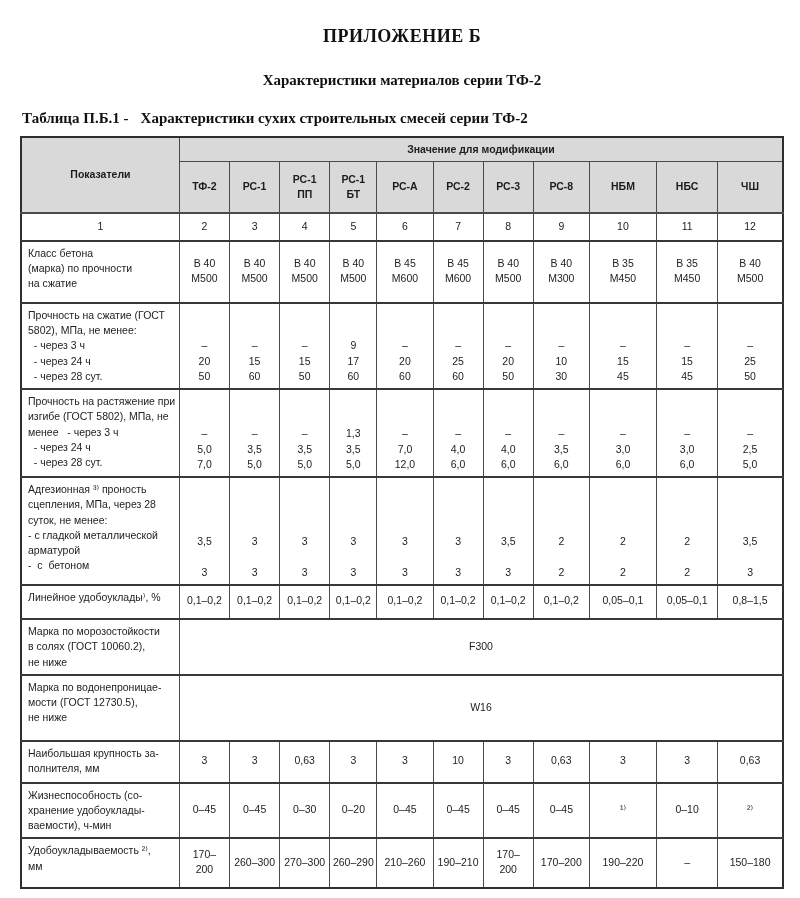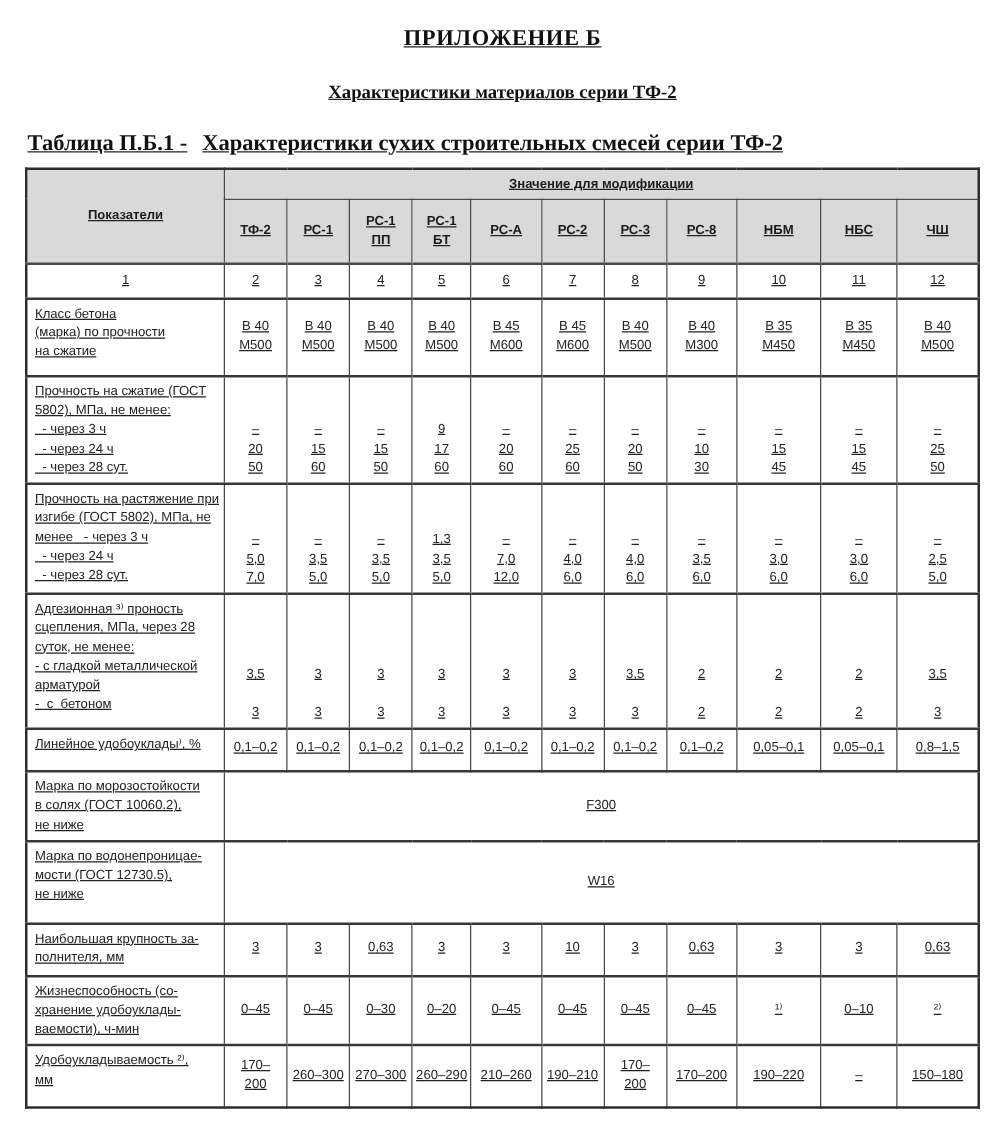--- a/index.html
+++ b/index.html
@@ -1,34 +1,34 @@
 <!DOCTYPE html>
 <html><head>
 <meta charset="utf-8">
 <style>
   html,body{margin:0;padding:0;background:#ffffff;}
   body{
     width:800px;height:898px;overflow:hidden;
     font-family:"Liberation Sans","DejaVu Sans",sans-serif;
     color:#222;
   }
-  .doc{padding:10px 16px 0 20px;text-decoration:underline;}
+  .doc{padding:16px 16px 0 20px;}
   .title{
     font-family:"Liberation Serif","DejaVu Serif",serif;
     font-size:18px;font-weight:bold;text-align:center;
     margin:10px 0 0 0;letter-spacing:.5px;color:#111;
   }
   .subtitle{
     font-family:"Liberation Serif","DejaVu Serif",serif;
     font-size:15px;font-weight:bold;text-align:center;
     margin:25px 0 0 0;color:#111;
   }
   .caption{
     font-family:"Liberation Serif","DejaVu Serif",serif;
-    font-size:18px;font-weight:bold;text-align:left;
+    font-size:15px;font-weight:bold;text-align:left;
     margin:21px 0 9px 2px;color:#111;
   }
   .caption .cap-gap{display:inline-block;width:12px;}
   table.tbl{
     border-collapse:collapse;table-layout:fixed;width:764px;
     border:2px solid #2e2e2e;
   }
   .tbl th,.tbl td{
     border:1px solid #4a4a4a;
     font-size:10.5px;line-height:1.45;

